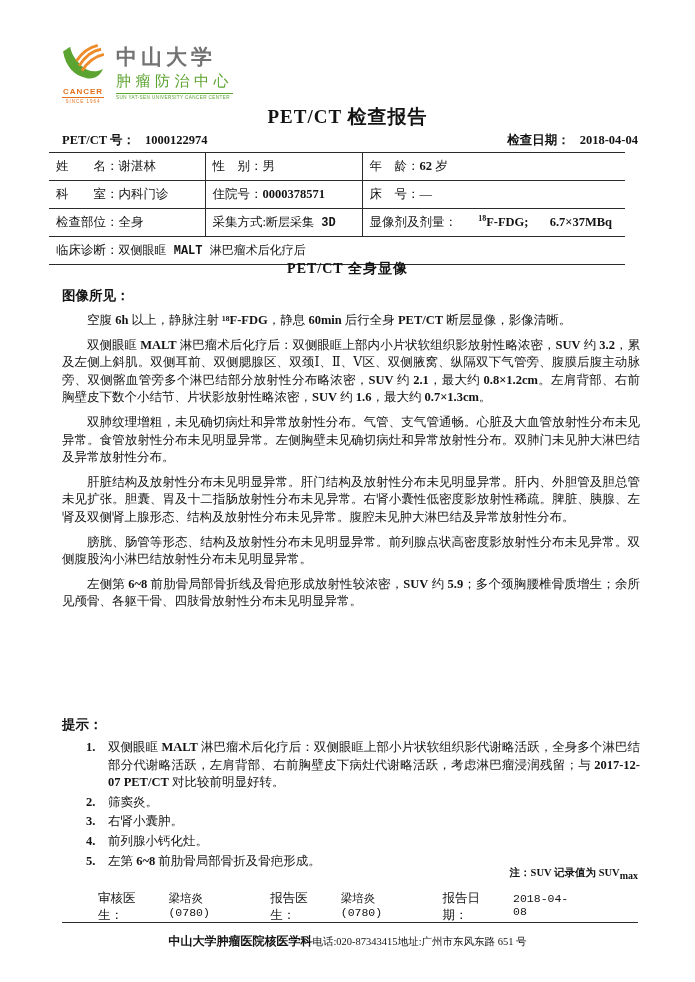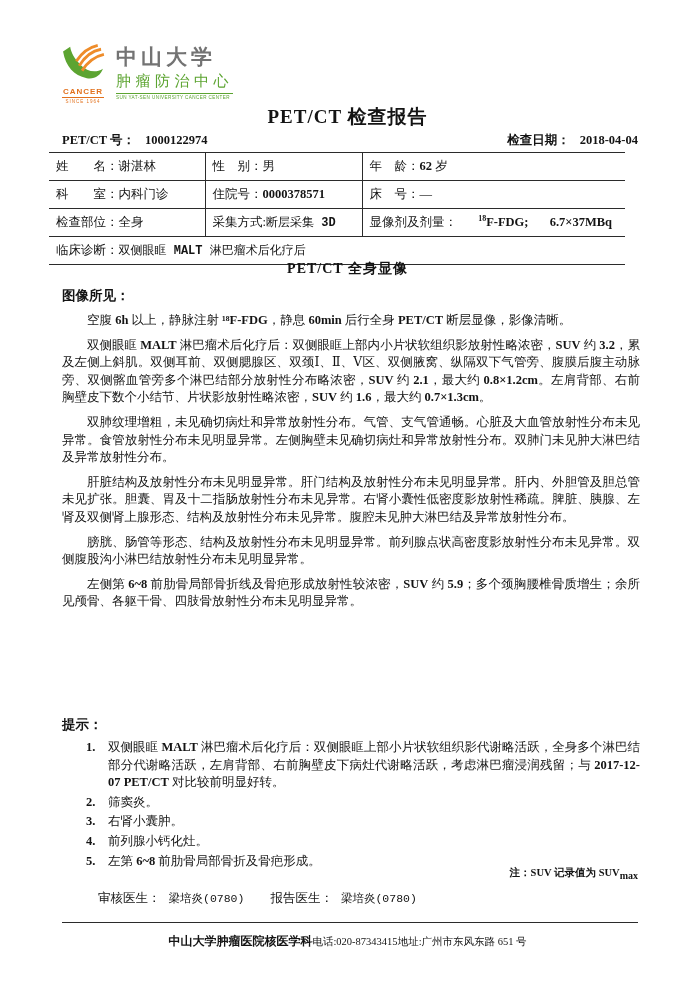--- a/index.html
+++ b/index.html
@@ -160,20 +160,24 @@
 
   <div class="doctors">
     <span class="grp">
         <span class="lbl">审核医生：</span>
         <span class="dval">梁培炎(0780)</span>
       </span>
     <span class="grp">
         <span class="lbl">报告医生：</span>
         <span class="dval">梁培炎(0780)</span>
       </span>
+    <span class="grp">
+        <span class="lbl">报告日期：</span>
+        <span class="dval">2018-04-08</span>
+      </span>
   </div>
 
   <div class="bottom-rule"></div>
 
   <div class="footer">
     <span class="dept">中山大学肿瘤医院核医学科</span>
     <span class="small">电话:020-87343415</span>
     <span class="small">地址:广州市东风东路 651 号</span>
   </div>
 

